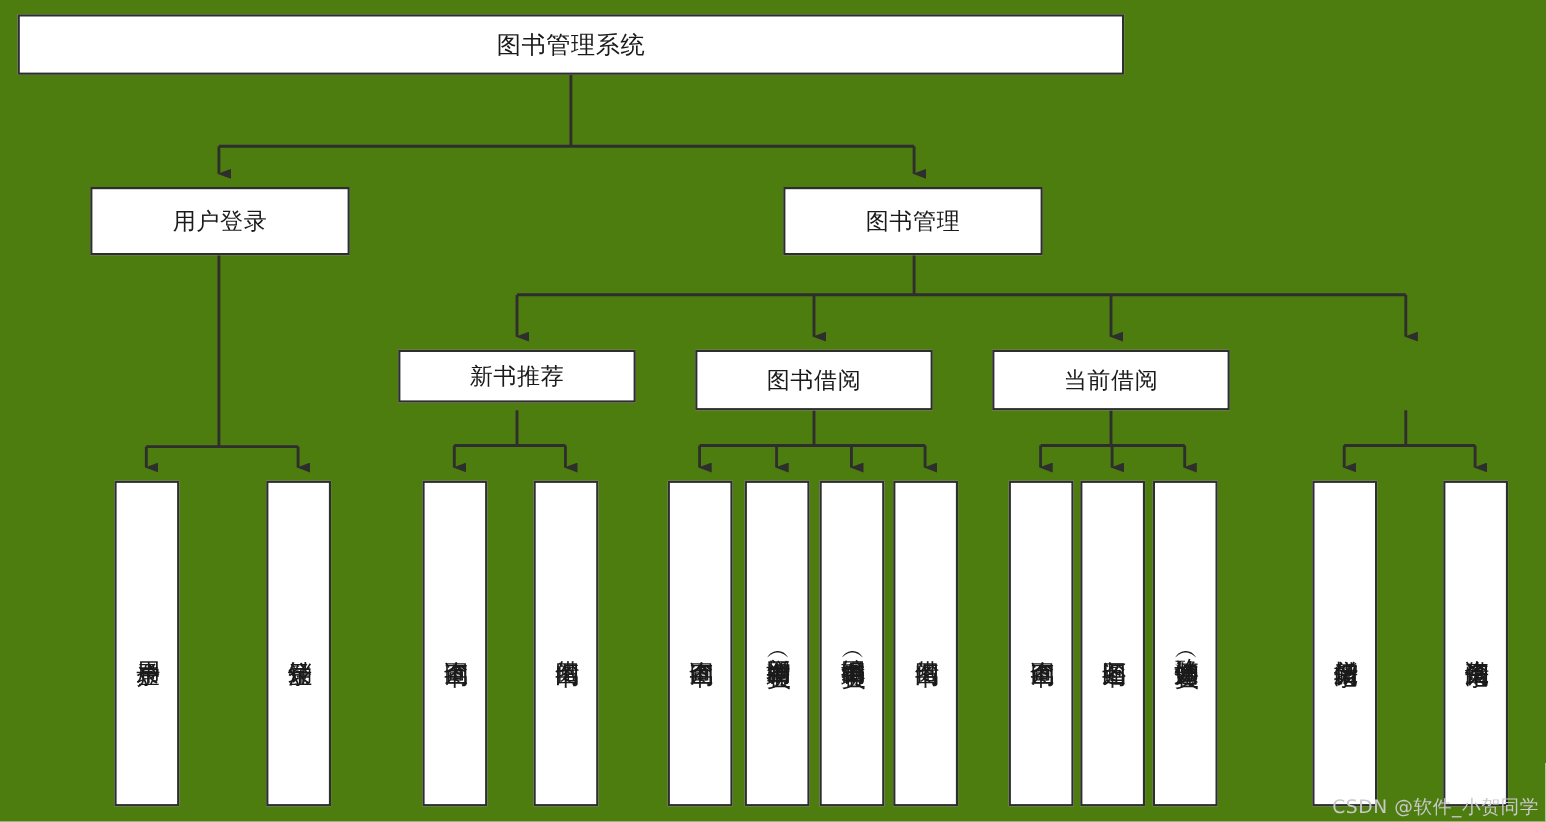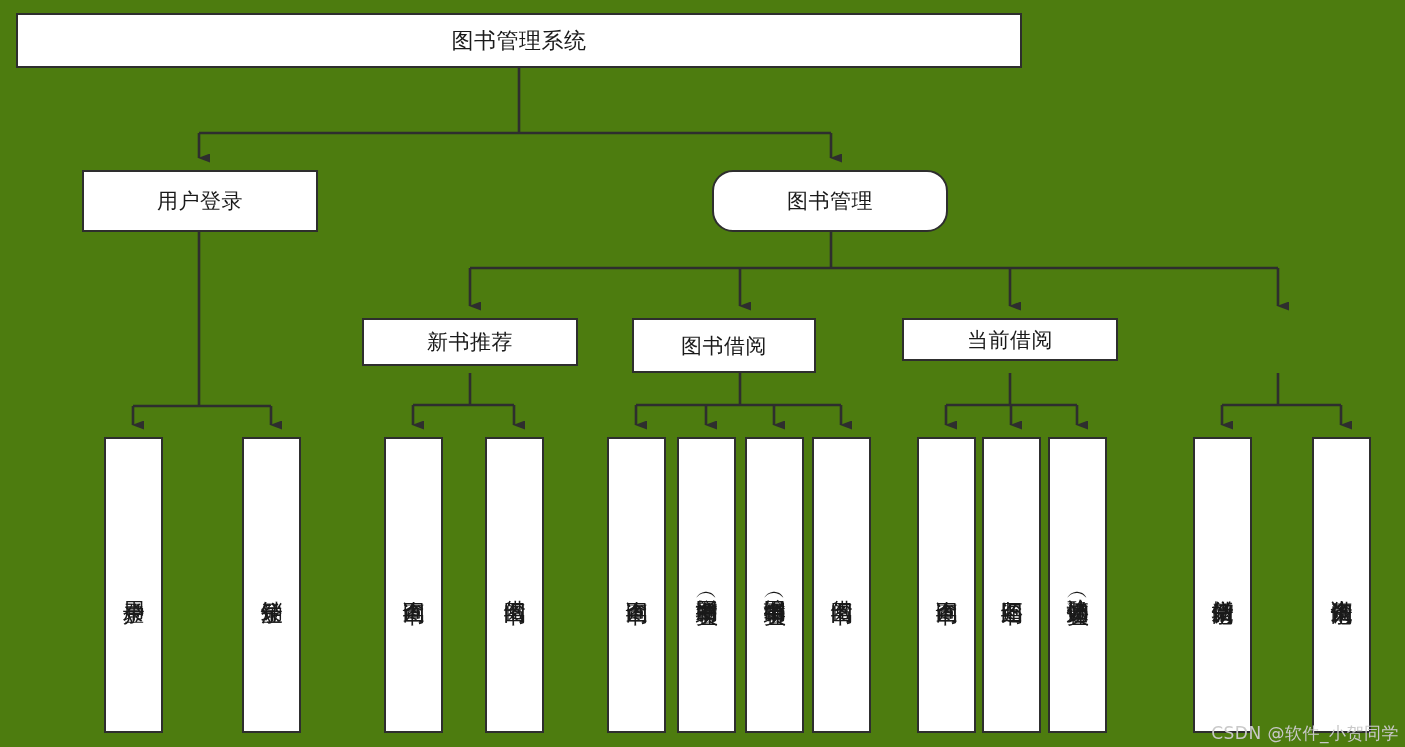--- a/index.html
+++ b/index.html
@@ -122,31 +122,31 @@
     </g>
   </svg>
 
   <div class="node h root" style="left:16px; top:13px; width:1006px; height:55px;">
     <span>图书管理系统</span>
   </div>
 
   <div class="node h" style="left:82px; top:170px; width:236px; height:62px;">
     <span>用户登录</span>
   </div>
-  <div class="node h" style="left:712px; top:170px; width:236px; height:62px;border-radius:21px;">
+  <div class="node h" style="left:712px; top:170px; width:236px; height:62px;">
     <span>图书管理</span>
   </div>
 
   <div class="node h" style="left:362px; top:318px; width:216px; height:48px;">
     <span>新书推荐</span>
   </div>
-  <div class="node h" style="left:632px; top:318px; width:184px; height:55px;text-align:right;">
+  <div class="node h" style="left:632px; top:318px; width:216px; height:55px;text-align:right;">
     <span>图书借阅</span>
   </div>
-  <div class="node h" style="left:902px; top:318px; width:216px; height:43px;">
+  <div class="node h" style="left:902px; top:318px; width:216px; height:55px;">
     <span>当前借阅</span>
   </div>
 
   <div class="node v" style="left:104px; top:437px; width:59px; height:296px;">
     <span class="vtext">用户登录</span>
   </div>
   <div class="node v" style="left:242px; top:437px; width:59px; height:296px;">
     <span class="vtext">注销登录</span>
   </div>
 

